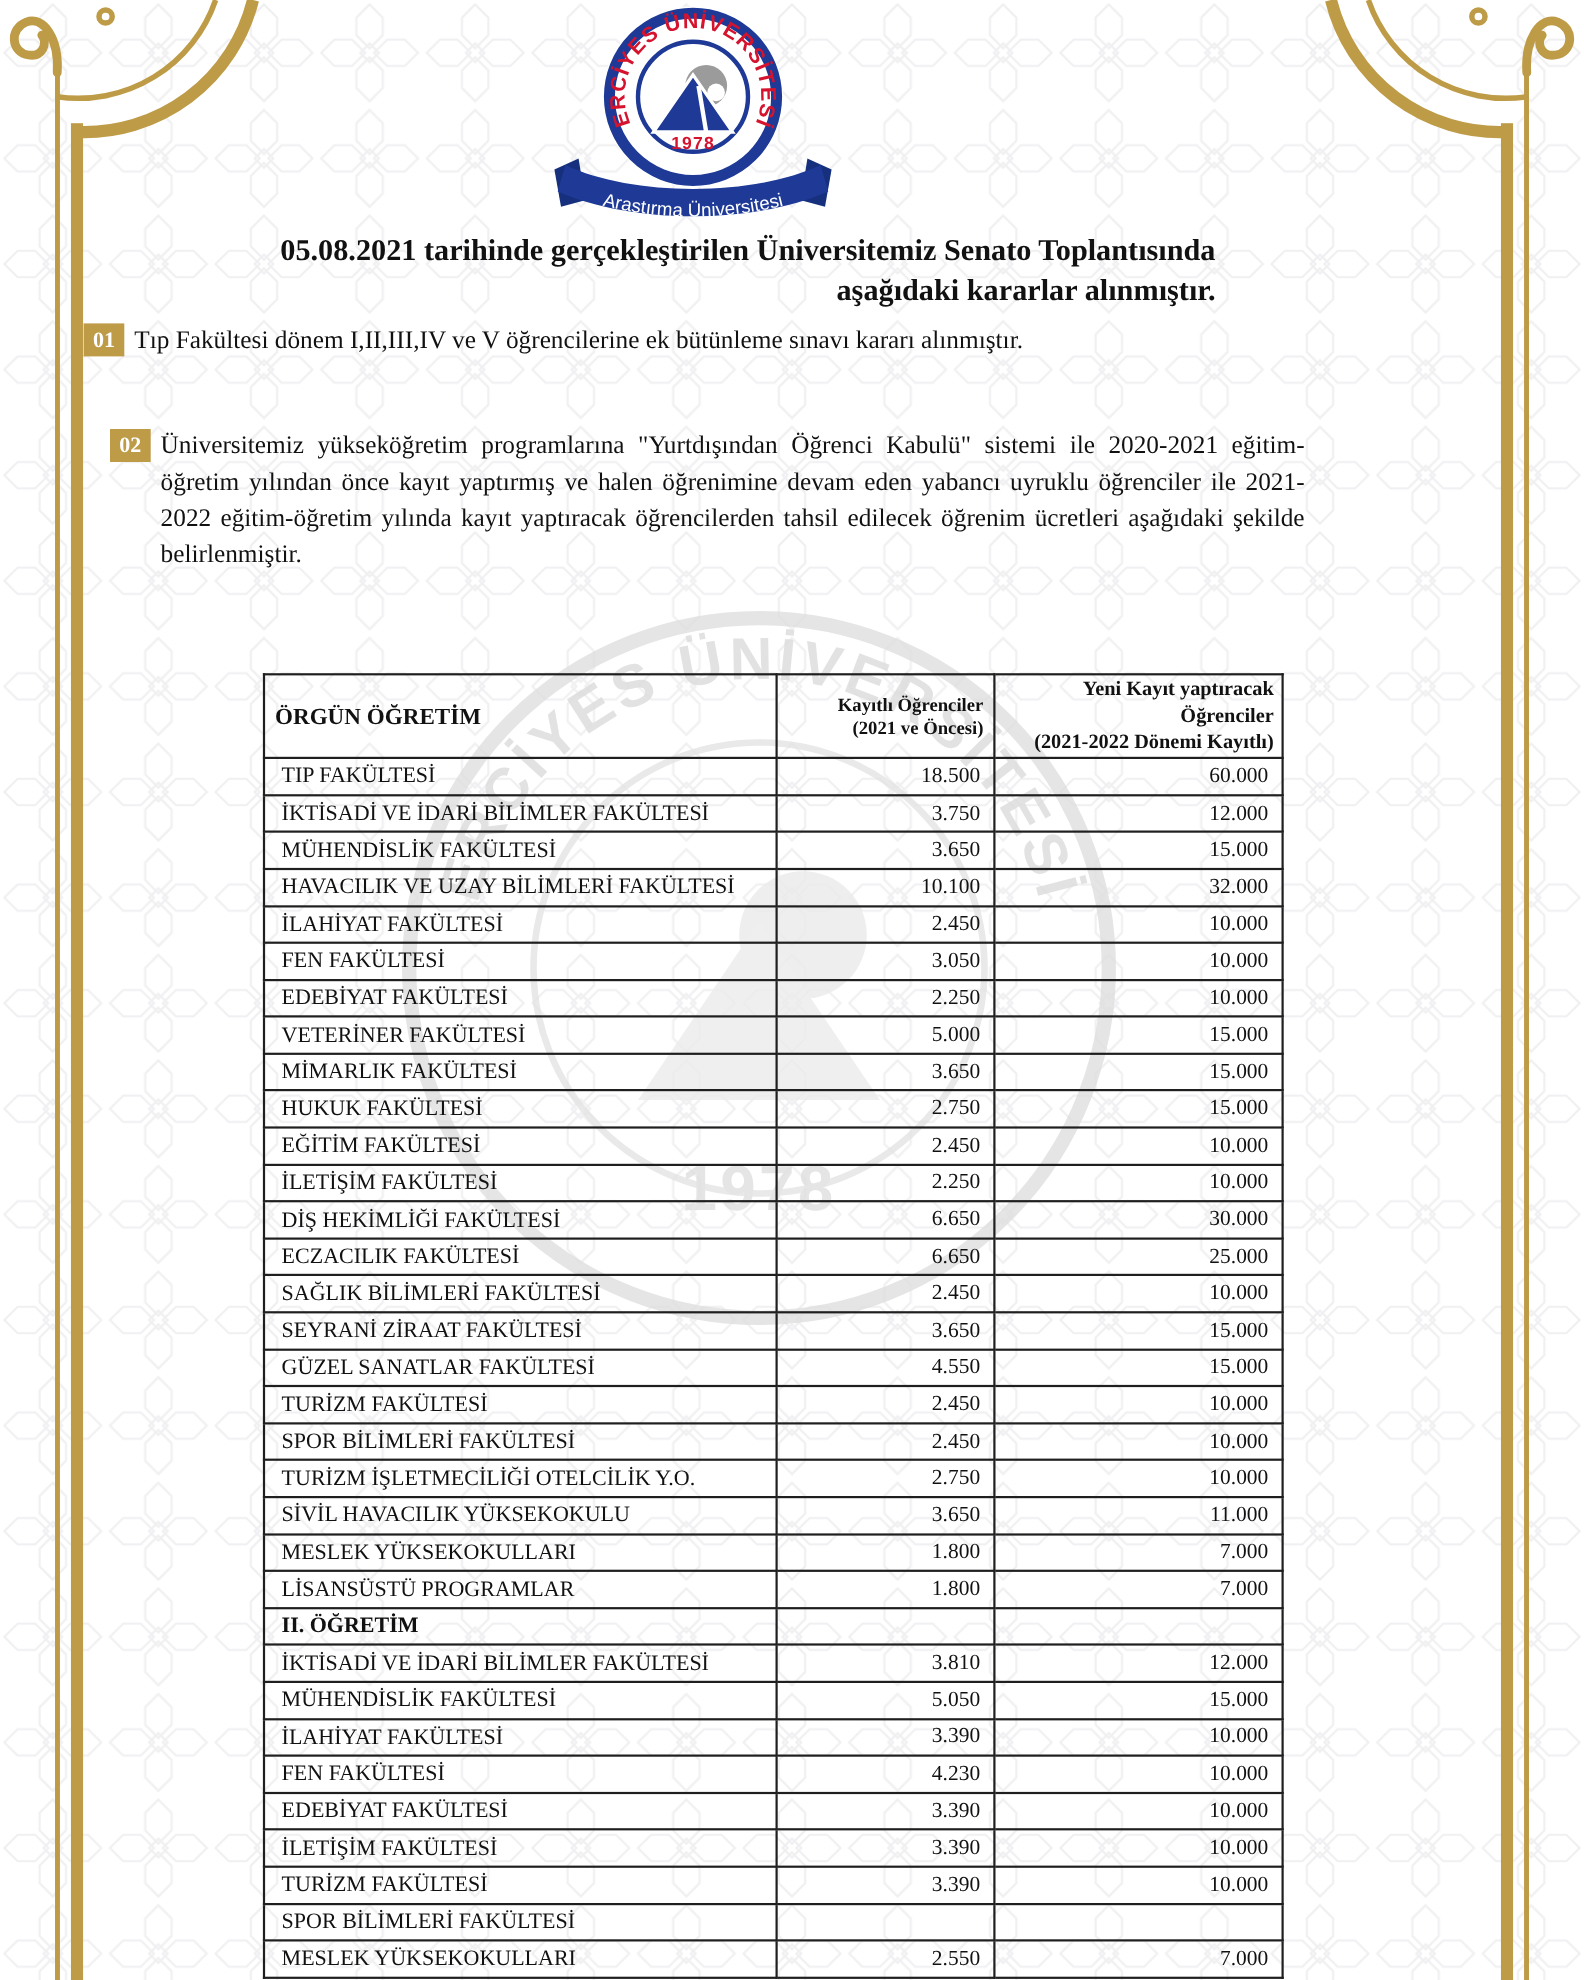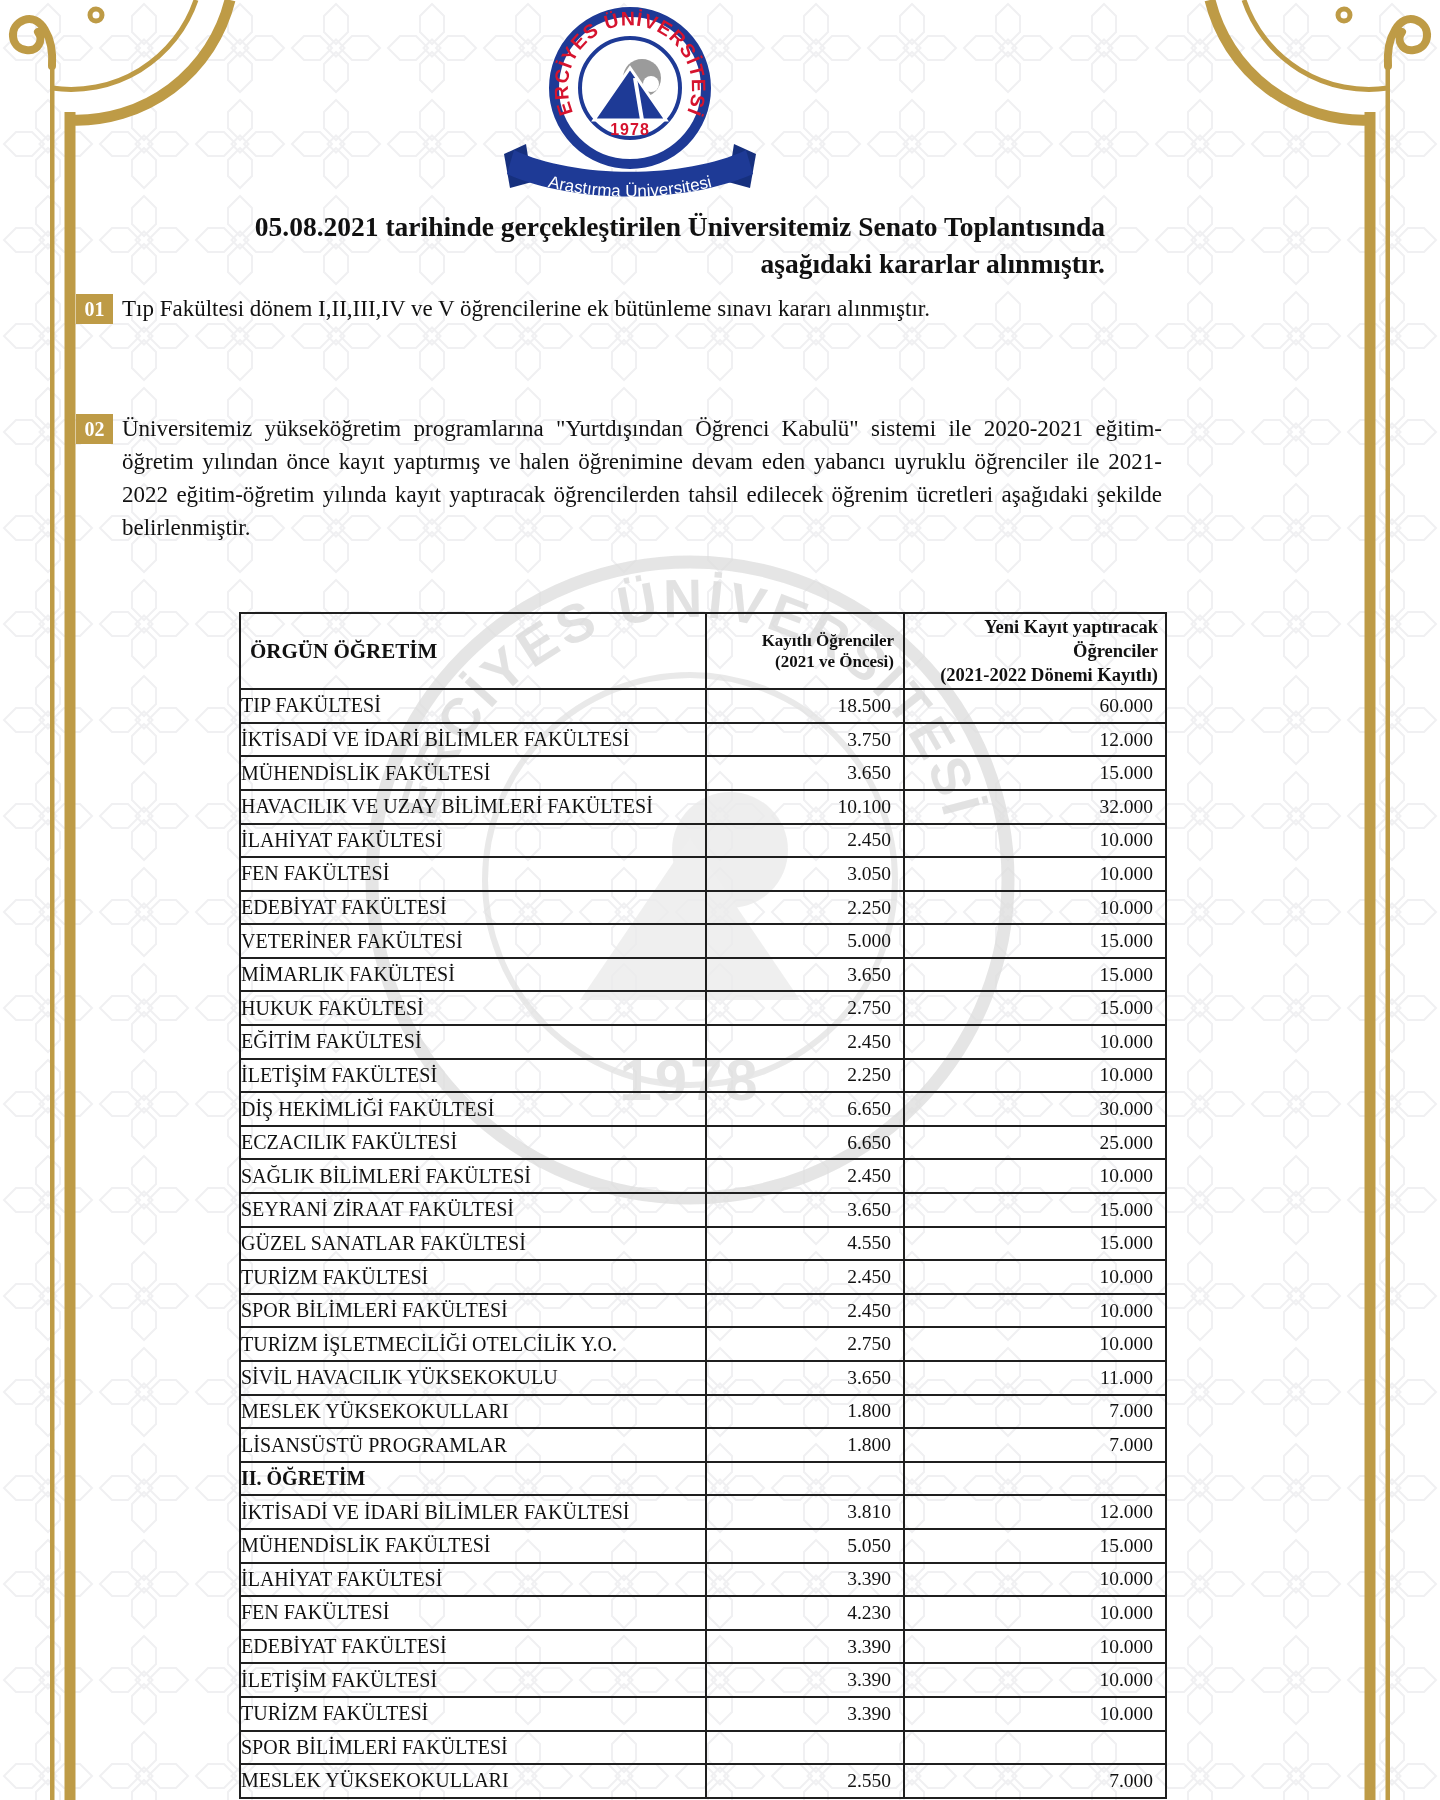--- a/index.html
+++ b/index.html
@@ -17,21 +17,21 @@
   
   .logo-wrap{position:absolute;left:490px;top:4px;width:280px;height:206px;z-index:3;}
   
   .doc-title{
     position:absolute;left:165px;top:208px;width:940px;z-index:3;
     text-align:right;font-weight:bold;font-size:27.5px;line-height:37px;
   }
   
   .decision{position:absolute;left:76px;z-index:3;display:flex;align-items:flex-start;}
   .decision-1{top:292px;width:1090px;}
-  .decision-2{top:412px;width:1086px;}
+  .decision-2{top:388px;width:1086px;margin-left:24px;}
   .badge{
     flex:0 0 auto;width:37px;height:30px;margin-top:2px;
     background:var(--gold,#BE9B46);color:#fff;
     font-weight:bold;font-size:20px;line-height:30px;text-align:center;
   }
   .decision .text{
     margin-left:9px;font-size:23px;line-height:33px;
   }
   .decision-2 .text{text-align:justify;width:1040px;}
   
@@ -46,21 +46,21 @@
   .fees-table col.c3{width:262px;}
   .fees-table th,.fees-table td{
     border:2px solid #1f1f1f;vertical-align:middle;overflow:hidden;
     background:transparent;font-family:"Liberation Serif","DejaVu Serif",serif;
   }
   .fees-table thead th{height:64px;font-weight:bold;}
   .th-program{text-align:left;padding-left:9px;font-size:21px;}
   .th-current{text-align:right;padding-right:9px;font-size:17px;line-height:1.25;white-space:pre-line;}
   .th-new{text-align:right;padding-right:7px;font-size:18.5px;line-height:1.3;white-space:pre-line;}
   .fees-table td{height:29.6px;font-size:20px;}
-  .fees-table td.name{text-align:left;padding-left:0;}
+  .fees-table td.name{text-align:left;padding-left:15px;border-radius:13px;}
   .fees-table td.num{text-align:right;padding-right:12px;font-size:19.5px;}
   .fees-table tr.section-row td.name{font-weight:bold;}
 </style>
 </head>
 <body style="--gold: #BE9B46;">
 
 <svg id="bg-pattern" class="layer" width="1440" height="1800">
   <defs>
     <pattern id="tile" width="96" height="96" patternUnits="userSpaceOnUse">
       <g fill="none" stroke="#F0F0F2" stroke-width="2">

